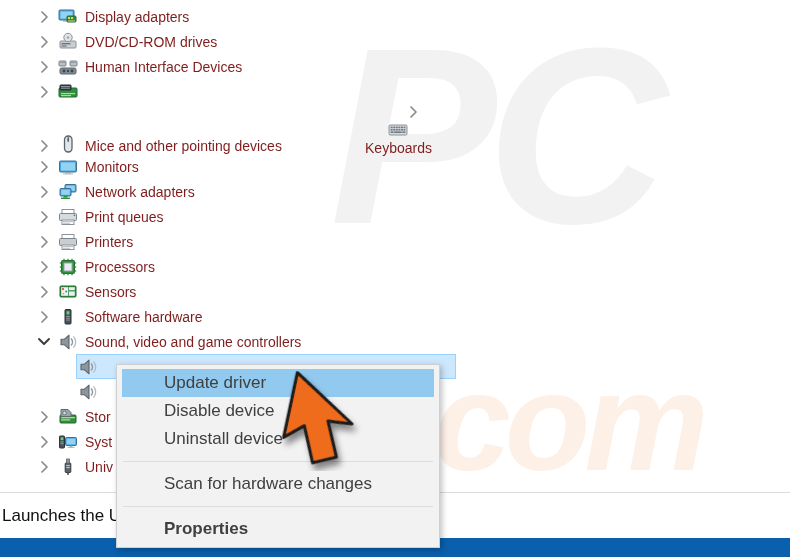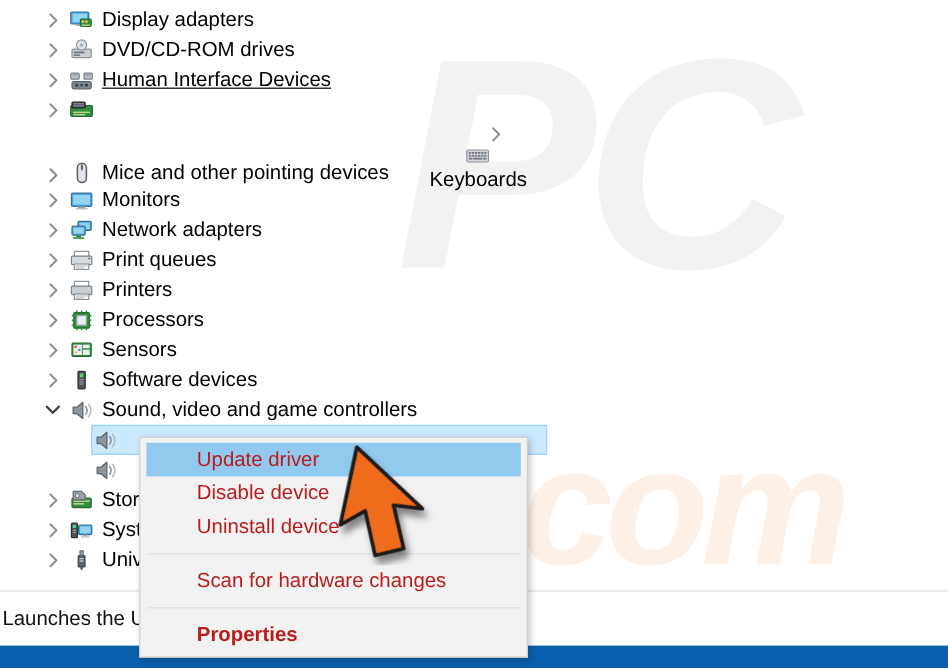--- a/index.html
+++ b/index.html
@@ -67,22 +67,22 @@
   }
   .row.indent2 .chev { margin-left: 56px; }
   .row .ic {
     width: 20px; height: 20px;
     margin-left: 6px;
     flex: 0 0 auto;
     display: flex; align-items: center; justify-content: center;
   }
   .row .lbl {
     margin-left: 7px;
-    font-size: 17px;
-    color: #000000;
+    font-size: 14px;
+    color: #7f1d1d;
     white-space: nowrap;
     font-family: "Liberation Sans", sans-serif;
   }
   .row.selected .selbg {
     position: absolute;
     left: 76px;
     top: 0;
     height: 25px;
     width: 380px;
     background: #cce8ff;
@@ -128,21 +128,21 @@
     padding: 4px 0 4px 0;
     box-sizing: border-box;
   }
   .mi {
     position: relative;
     height: 28px;
     display: flex;
     align-items: center;
     padding-left: 47px;
     font-size: 17px;
-    color: #b91c1c;
+    color: #404040;
     white-space: nowrap;
     font-family: "Liberation Sans", sans-serif;
   }
   .mi.hl {
     background: #91c9ef;
     margin: 0 5px;
     padding-left: 42px;
   }
   .mi.bold { font-weight: 700; }
   .msep {
@@ -198,21 +198,21 @@
           <svg width="20" height="20" viewBox="0 0 20 20" xmlns="http://www.w3.org/2000/svg">
             <rect x="2" y="9" width="16" height="7" rx="1" fill="#c9ced3" stroke="#8b9299"></rect>
             <rect x="3.5" y="11" width="9" height="1.4" fill="#6c737a"></rect>
             <rect x="3.5" y="13.4" width="5" height="1.2" fill="#6c737a"></rect>
             <circle cx="10" cy="5.5" r="4.2" fill="#dfe4e8" stroke="#8b9299"></circle>
             <circle cx="10" cy="5.5" r="1.3" fill="#9fa7ae"></circle>
           </svg>
         </span>
         <span class="lbl">DVD/CD-ROM drives</span>
       </div>
-      <div class="row" style="top: 54px; text-decoration: underline;">
+      <div class="row" style="top: 54px;">
         <span class="chev">
           <svg width="11" height="14" viewBox="0 0 11 14" xmlns="http://www.w3.org/2000/svg">
             <path d="M3 2 L8 7 L3 12" fill="none" stroke="#8a8a8a" stroke-width="1.7" stroke-linecap="round" stroke-linejoin="round"></path>
           </svg>
         </span>
         <span class="ic">
           <svg width="20" height="20" viewBox="0 0 20 20" xmlns="http://www.w3.org/2000/svg">
             <rect x="1" y="4" width="7" height="5" rx="0.8" fill="#b9c0c6" stroke="#7d858c"></rect>
             <rect x="12" y="4" width="7" height="5" rx="0.8" fill="#b9c0c6" stroke="#7d858c"></rect>
             <rect x="2" y="11" width="16" height="6" rx="1.5" fill="#7f8a92" stroke="#5b646b"></rect>
@@ -411,21 +411,21 @@
         </span>
         <span class="ic">
           <svg width="20" height="20" viewBox="0 0 20 20" xmlns="http://www.w3.org/2000/svg">
             <rect x="7" y="2.5" width="6" height="14.5" rx="0.8" fill="#4a5258" stroke="#2c3237"></rect>
             <rect x="8.6" y="4.2" width="2.8" height="3.2" rx="0.4" fill="#4ee06a"></rect>
             <rect x="8.2" y="9" width="3.6" height="0.9" fill="#9aa2a8"></rect>
             <rect x="8.2" y="10.8" width="3.6" height="0.9" fill="#9aa2a8"></rect>
             <rect x="8.2" y="12.6" width="3.6" height="0.9" fill="#9aa2a8"></rect>
           </svg>
         </span>
-        <span class="lbl">Software devices</span>
+        <span class="lbl">Software hardware</span>
       </div>
       <div class="row" style="top: 329px;">
         <span class="chev">
           <svg width="14" height="11" viewBox="0 0 14 11" xmlns="http://www.w3.org/2000/svg">
             <path d="M2 3 L7 8 L12 3" fill="none" stroke="#3a3a3a" stroke-width="1.9" stroke-linecap="round" stroke-linejoin="round"></path>
           </svg>
         </span>
         <span class="ic">
           <svg width="20" height="20" viewBox="0 0 20 20" xmlns="http://www.w3.org/2000/svg">
             <path d="M3 7.3 h3.2 L11 3.2 v13.6 L6.2 12.7 H3 Z" fill="#8d969d" stroke="#5b646b" stroke-width="1.1" stroke-linejoin="round"></path>

